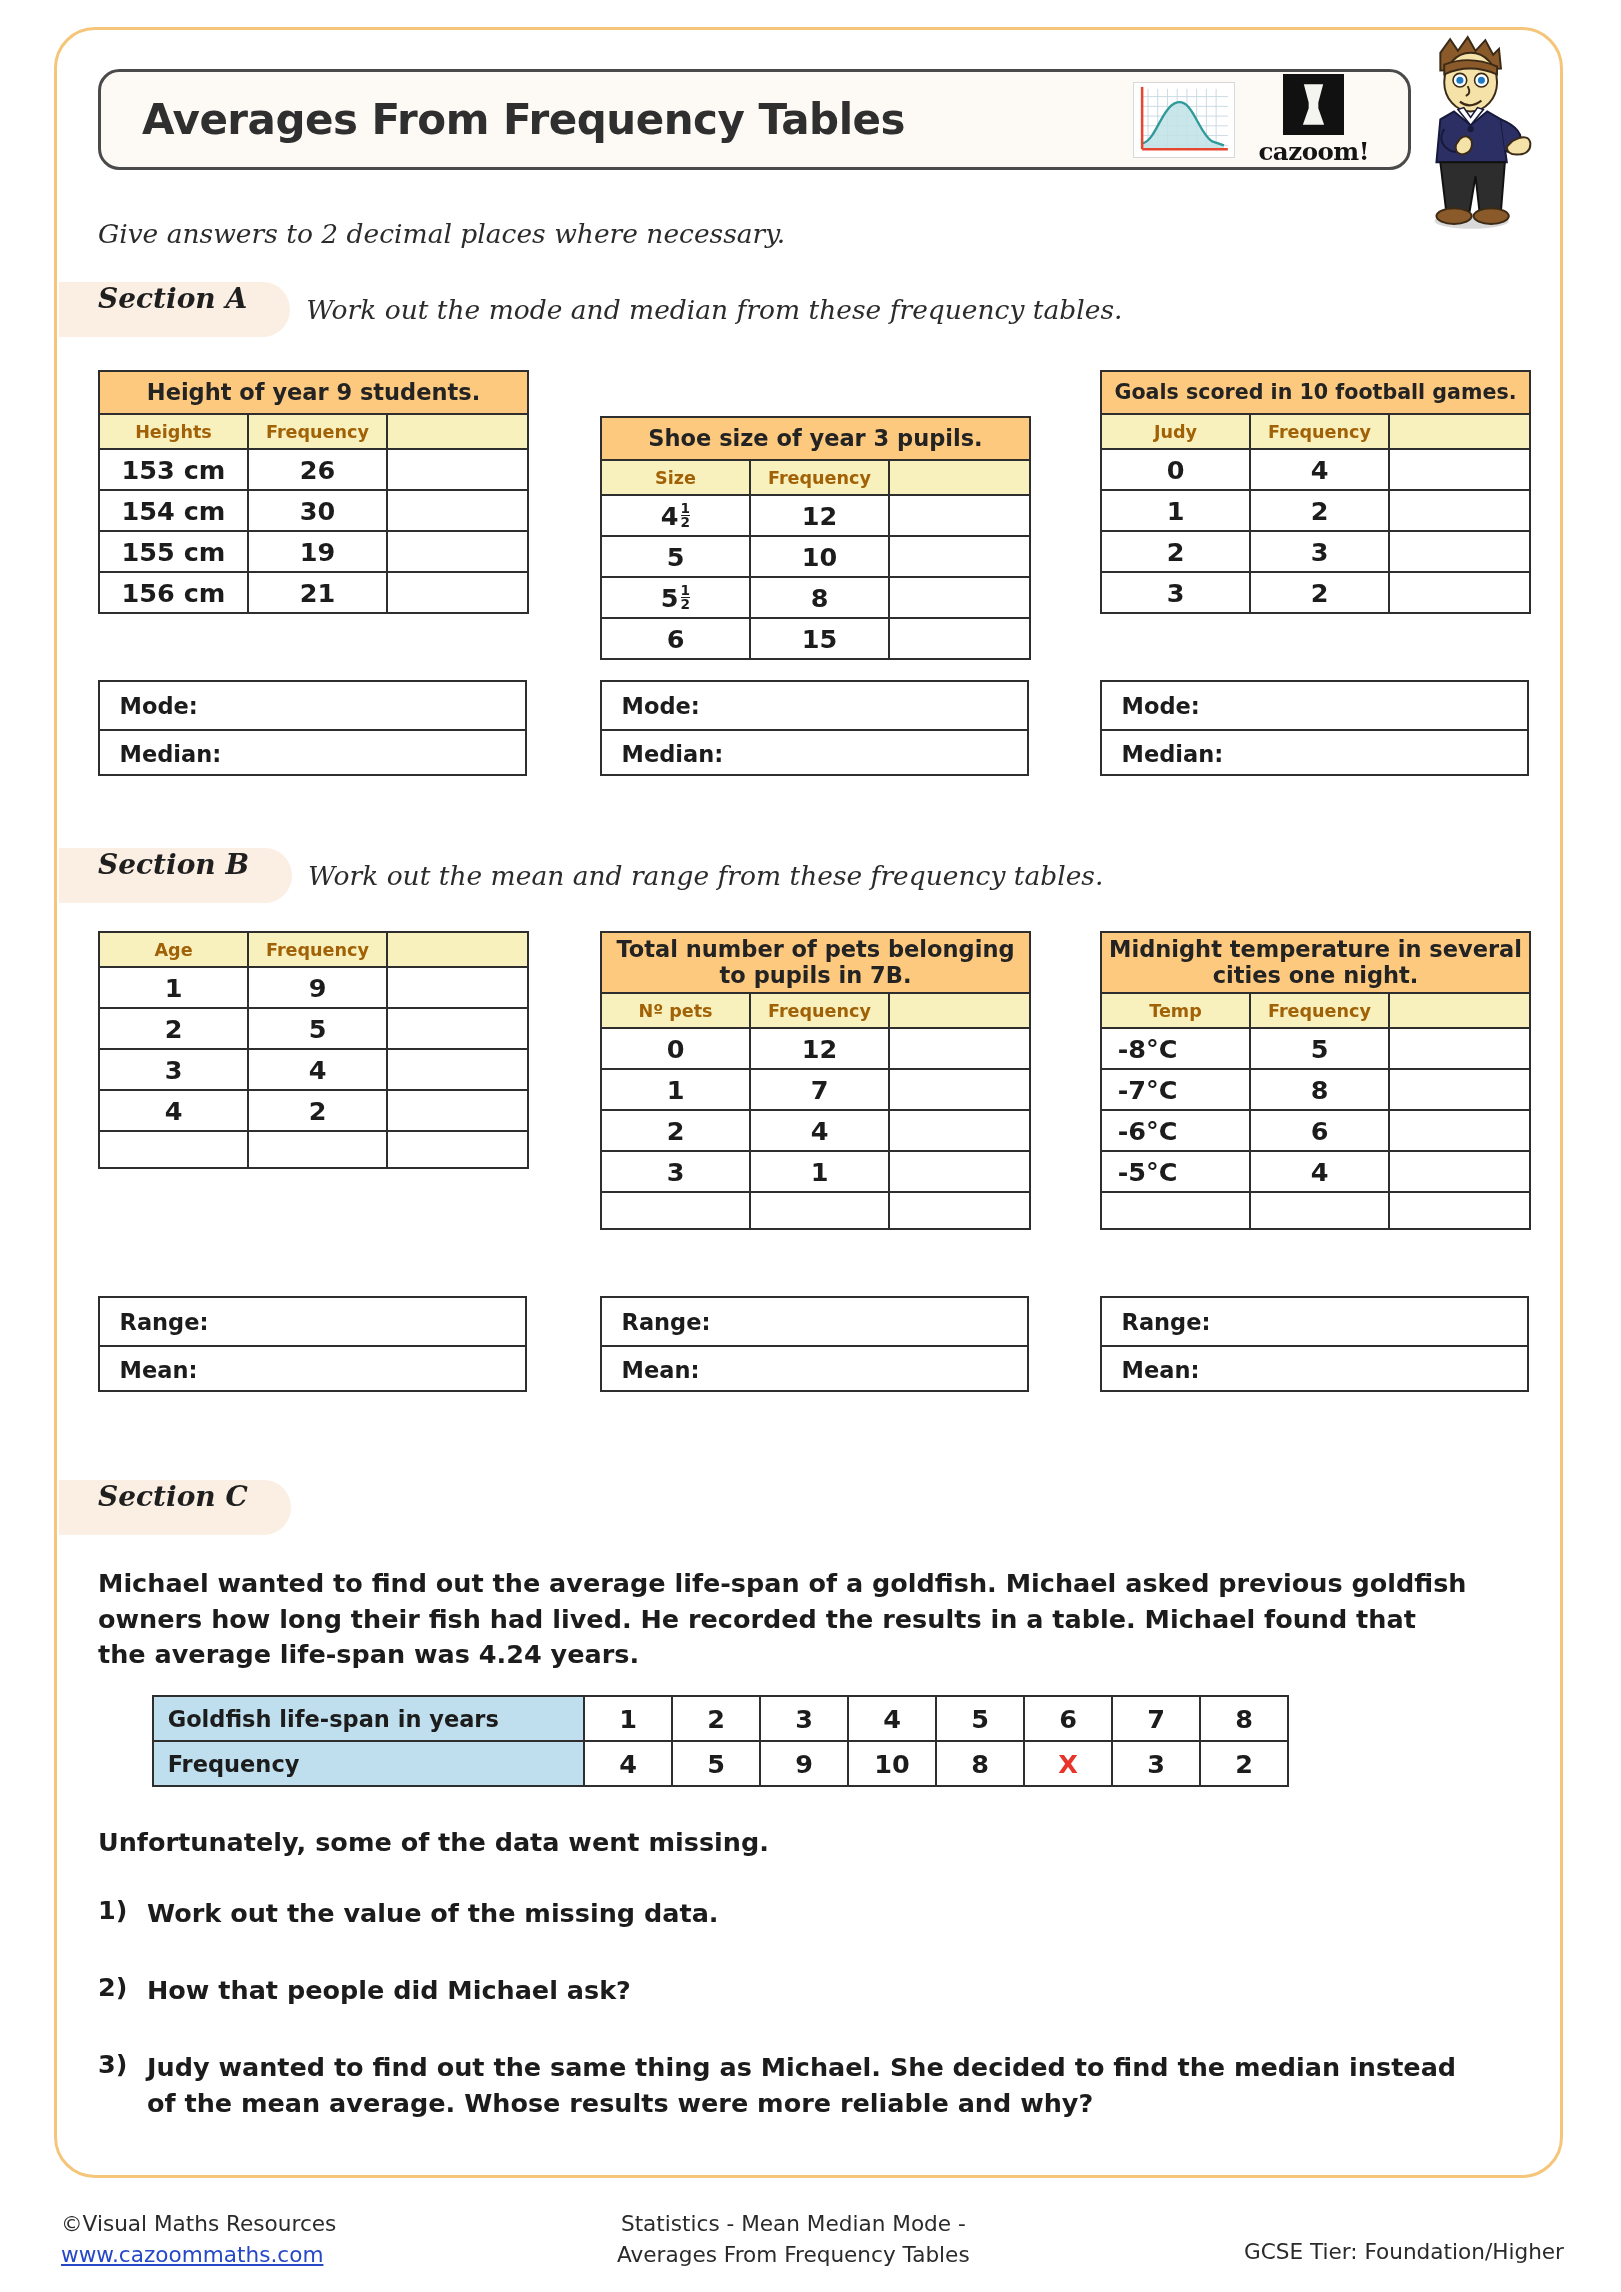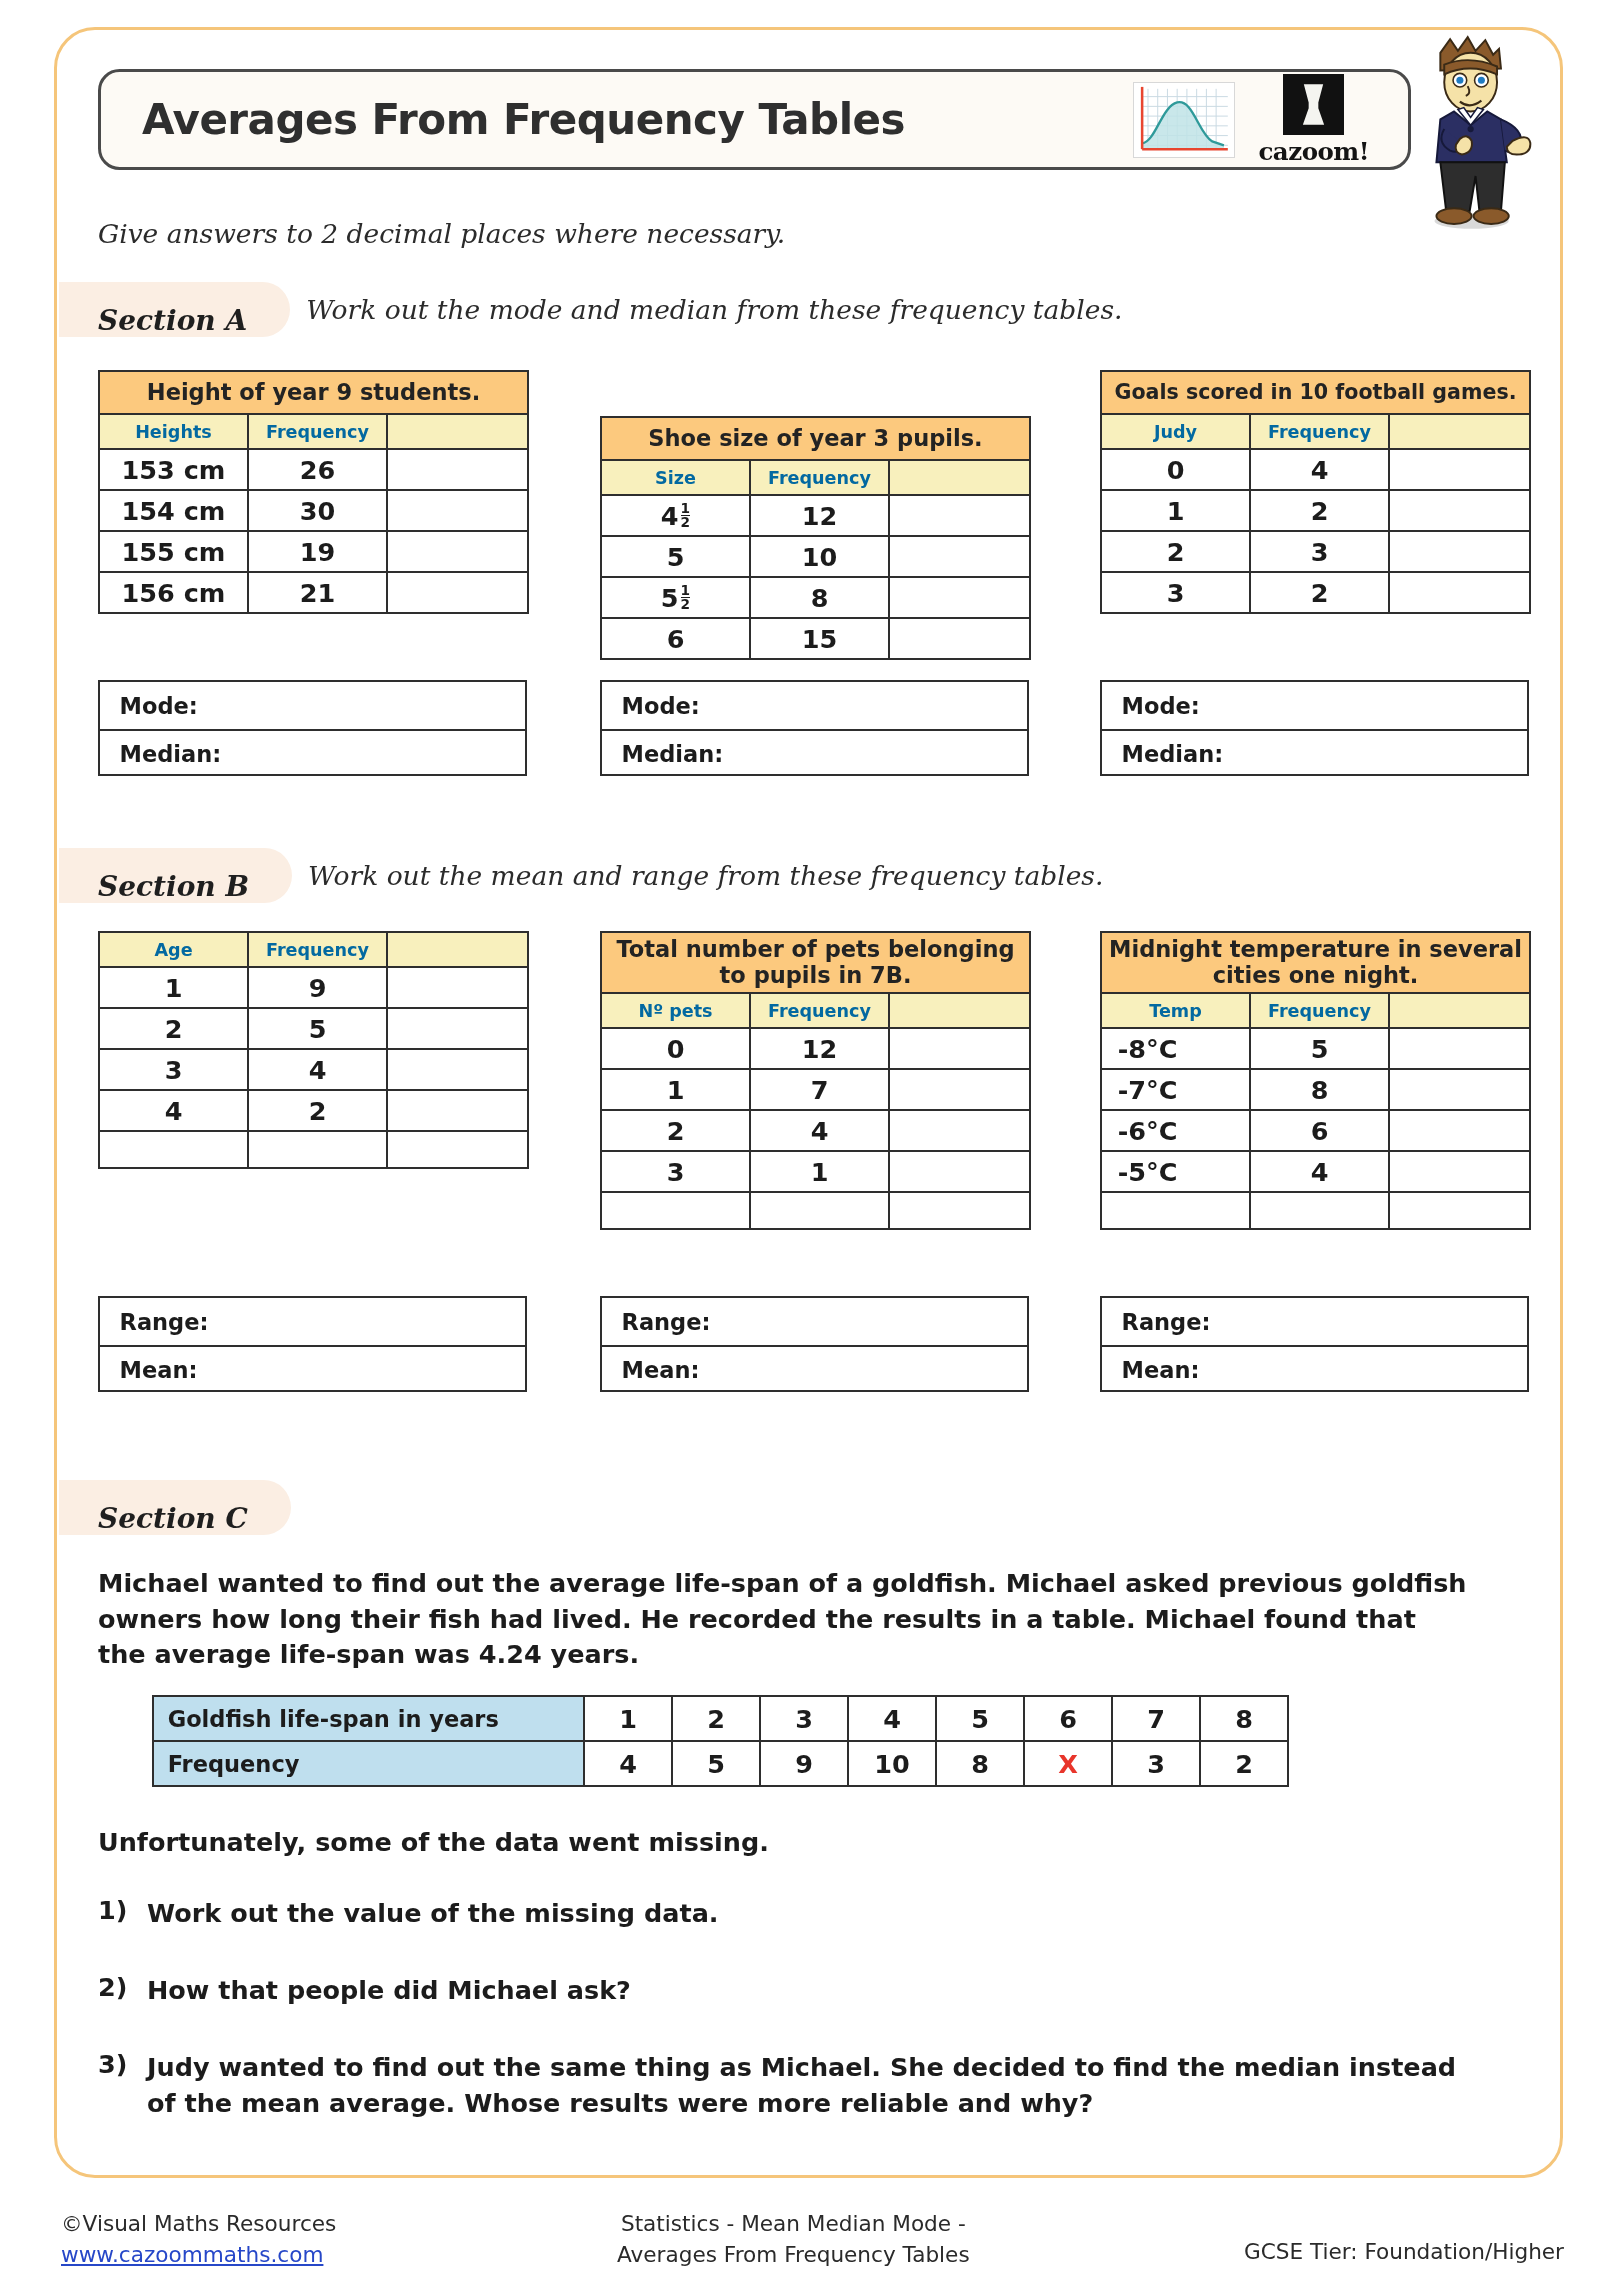--- a/index.html
+++ b/index.html
@@ -120,21 +120,21 @@
     position: absolute;
     height: 55px;
     display: flex;
     align-items: center;
   }
   .section-pill {
     background: #fbeee3;
     border-radius: 0 27.4px 27.4px 0;
     height: 55px;
     display: flex;
-    align-items: flex-end;
+    align-items: flex-start;
     padding-left: 39px;
     padding-right: 43px;
     box-sizing: border-box;
     margin-left: -39px;
   }
   .section-label {
     font-family: "DejaVu Serif", serif;
     font-style: italic;
     font-weight: bold;
     font-size: 28px;
@@ -169,21 +169,21 @@
     text-align: center;
     height: 43px;
     line-height: 1.12;
     padding: 2.9px 5.9px;
   }
   .ft-title.two-line { height: 61px; }
   .ft-colhead {
     background: #f8f0bd;
     font-size: 17.6px;
     font-weight: bold;
-    color: #0369a1;
+    color: #a16207;
     text-align: center;
     height: 35px;
   }
   .ft-cell {
     background: #ffffff;
     font-size: 25.5px;
     font-weight: bold;
     color: #1c1c1c;
     text-align: center;
     height: 41px;

